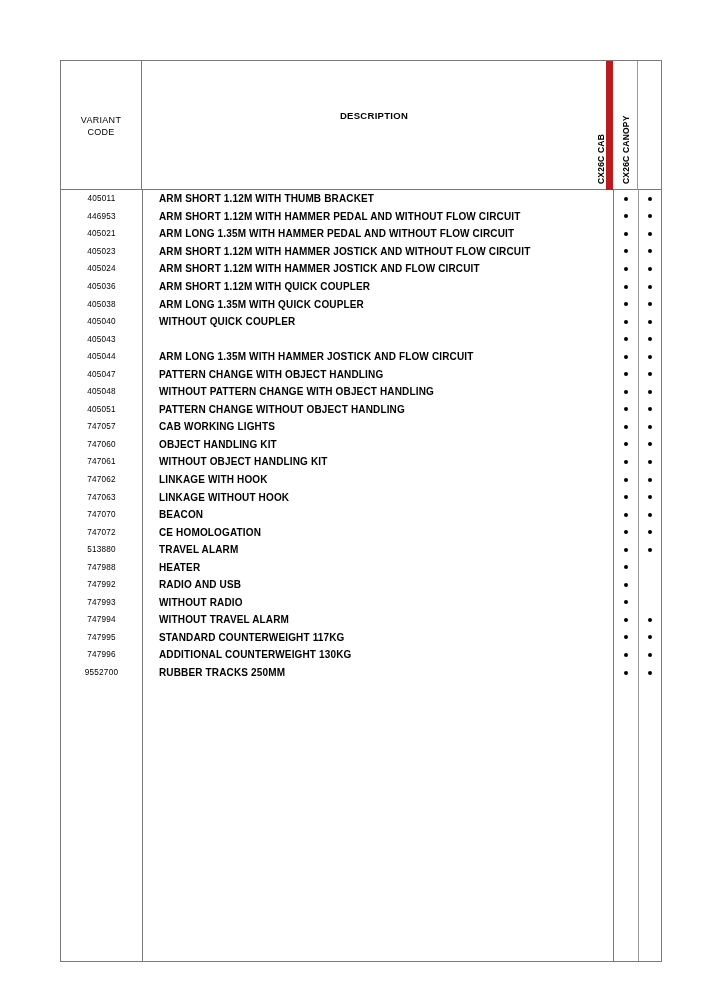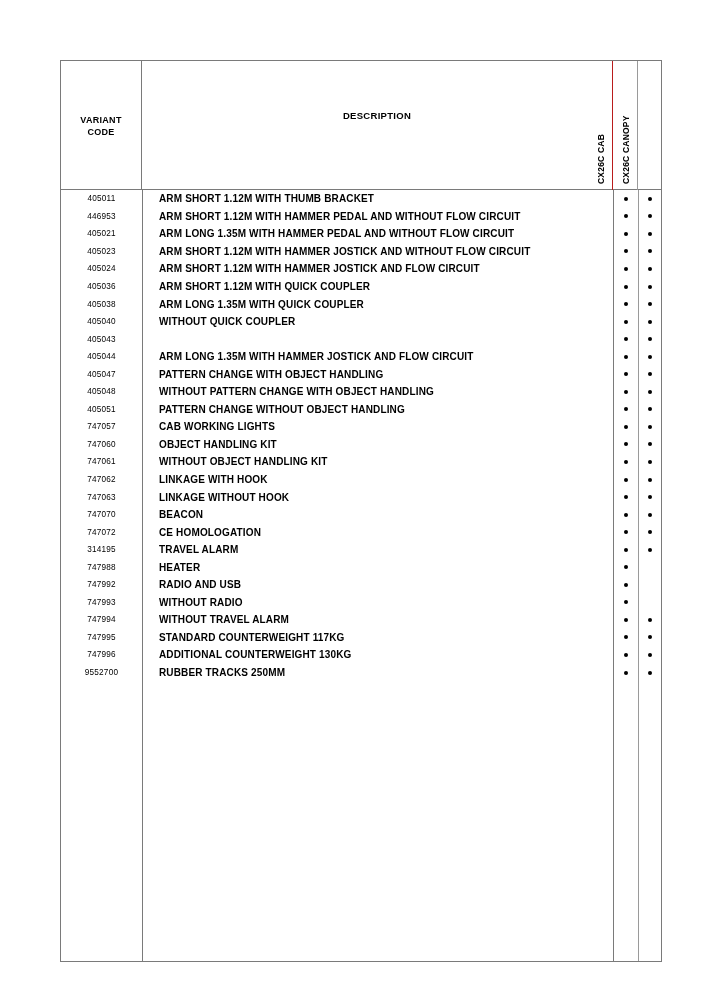--- a/index.html
+++ b/index.html
@@ -76,32 +76,32 @@
     height: 129px;
     box-sizing: border-box;
     border-right: 1px solid #7a7a7a;
     display: flex;
     align-items: center;
     justify-content: center;
     text-align: center;
   }
   .th-variant .lbl {
     font-size: 9px;
-    font-weight: bold;
+    font-weight: normal;
     line-height: 12px;
     letter-spacing: 0.3px;
   }
   .th-desc {
     position: absolute;
     left: 81px;
     top: 0;
     width: 471px;
     height: 129px;
     box-sizing: border-box;
-    border-right: 1px solid #b91c1c;
+    border-right: 7px solid #b91c1c;
     display: flex;
     align-items: center;
     justify-content: center;
     text-align: center;
   }
   .th-desc .lbl {
     font-size: 9.5px;
     font-weight: bold;
     letter-spacing: 0.3px;
     position: relative;
@@ -461,21 +461,21 @@
             <div class="c-code">747072</div>
             <div class="c-desc">CE HOMOLOGATION</div>
             <div class="c-cab">
               <span class="dot"></span>
             </div>
             <div class="c-can">
               <span class="dot"></span>
             </div>
           </div>
           <div class="row">
-            <div class="c-code">314195</div>
+            <div class="c-code">513880</div>
             <div class="c-desc">TRAVEL ALARM</div>
             <div class="c-cab">
               <span class="dot"></span>
             </div>
             <div class="c-can">
               <span class="dot"></span>
             </div>
           </div>
           <div class="row">
             <div class="c-code">747988</div>

